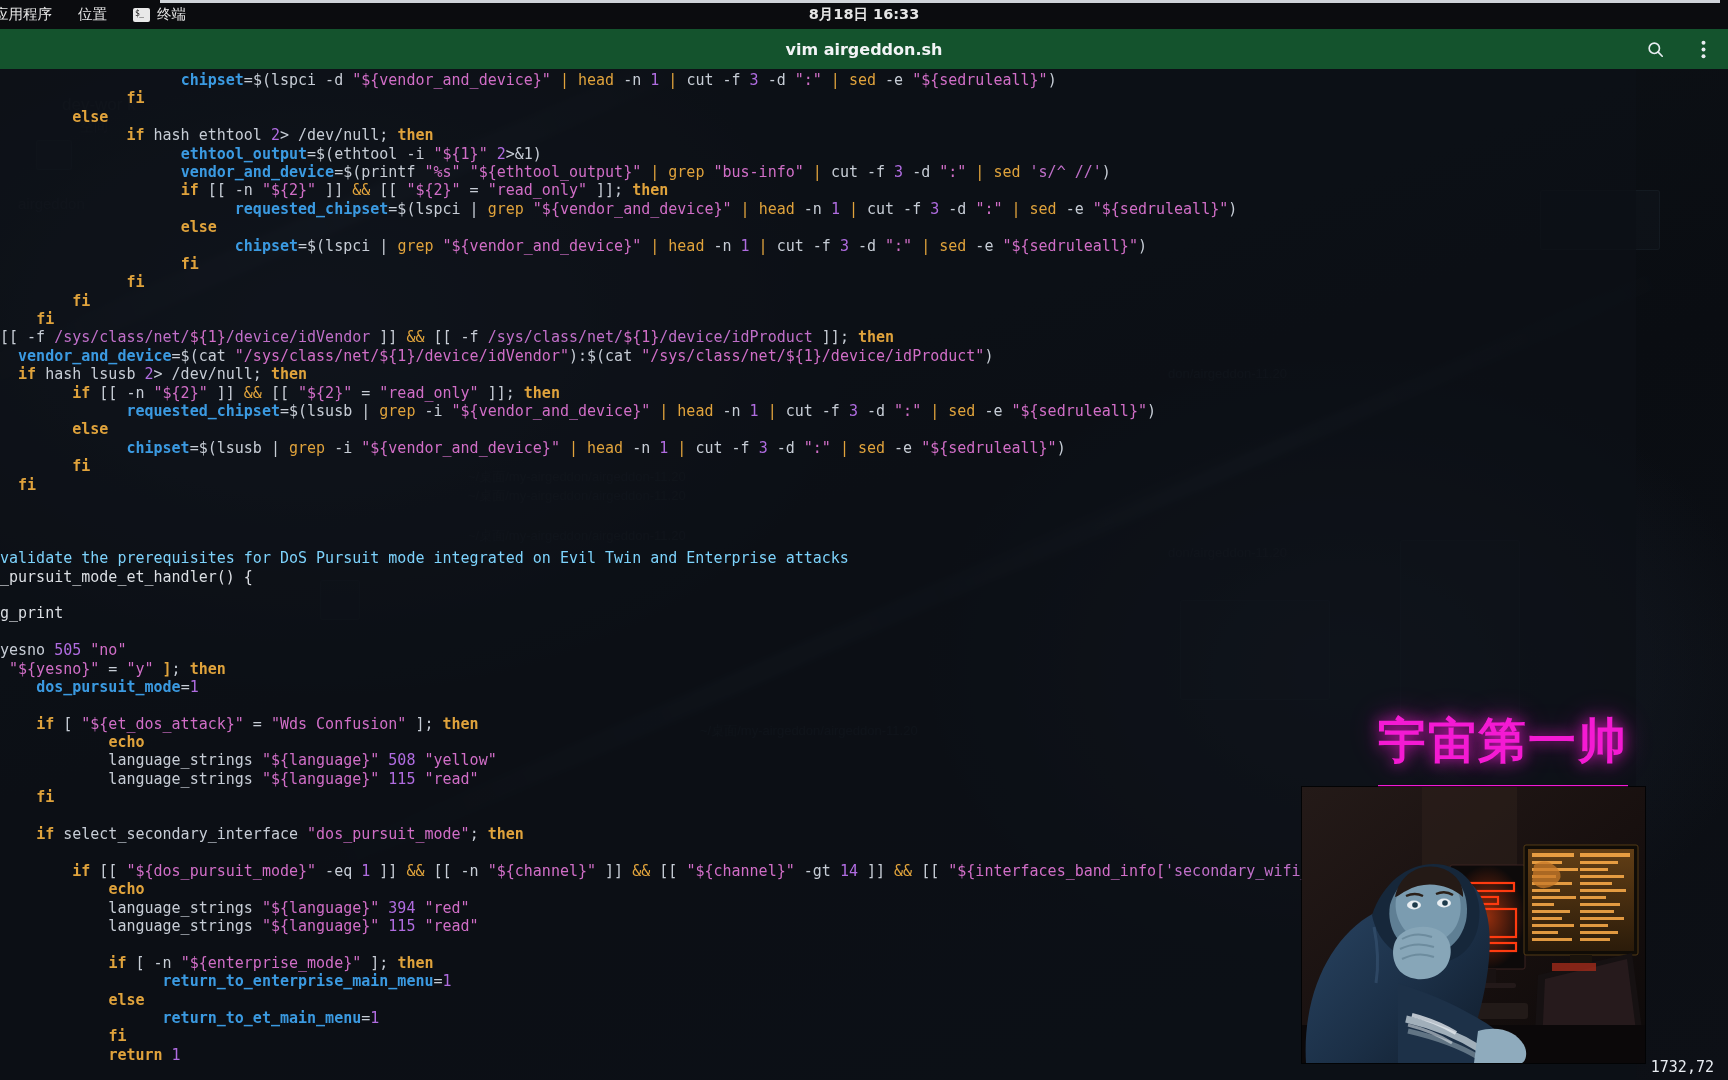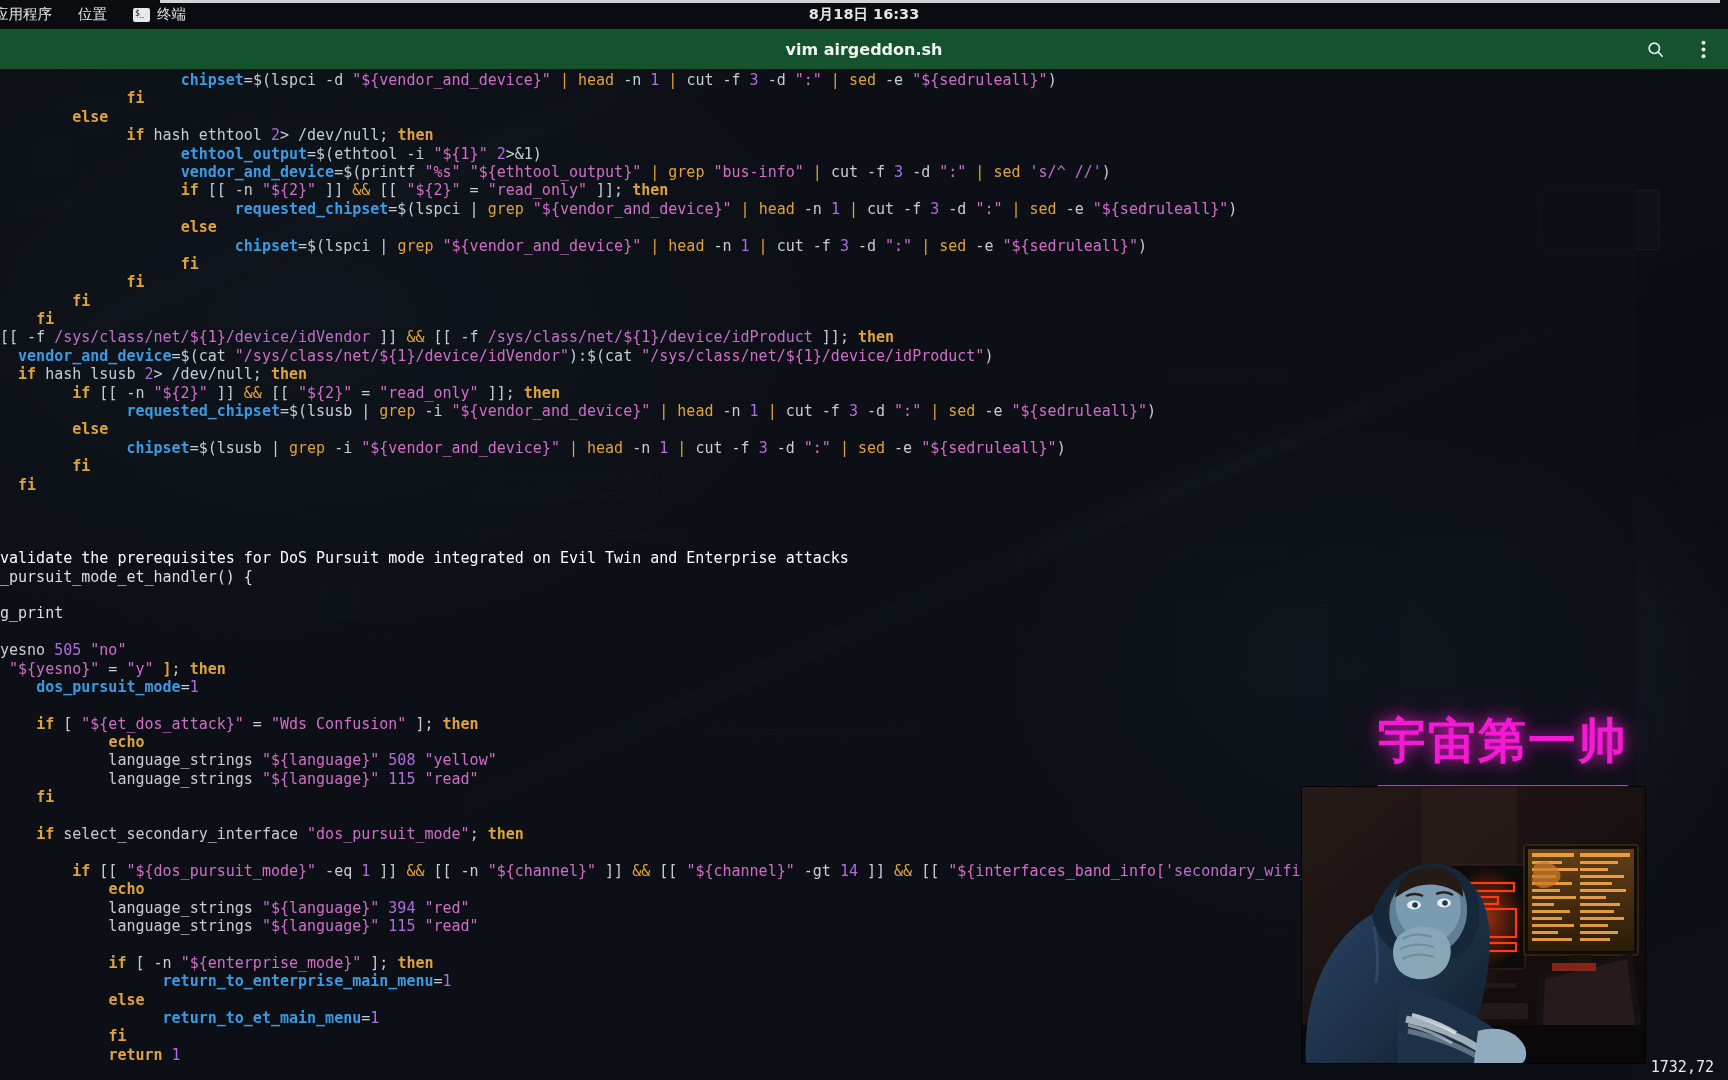--- a/index.html
+++ b/index.html
@@ -107,21 +107,21 @@
   .ln { height:18.4px; }
 
   
   .kw   { color:#e0a33c;font-weight:bold; }   
   .var  { color:#3b9ae1; font-weight:bold; }  
   .str  { color:#d16ec7; }   
   .num  { color:#b06ce0; }   
   .cmd  { color:#c7cdd6; }   
   .op   { color:#e0a33c; }
   .path { color:#c06fc9; }
-  .cmt  { color:#ffffff; }   
+  .cmt  { color:#7dd3fc; }   
   .fn   { color:#dcdfe4;text-align:center; }
   .sq   { color:#c06fc9; }
 
   
   #cn-banner {
     position:absolute; right:100px; top:715px; z-index:40;
     color:#f41ad3;
     font-family:"DejaVu Sans","Liberation Sans",sans-serif;
     font-size:48px; font-weight:bold;
     letter-spacing:2px;

